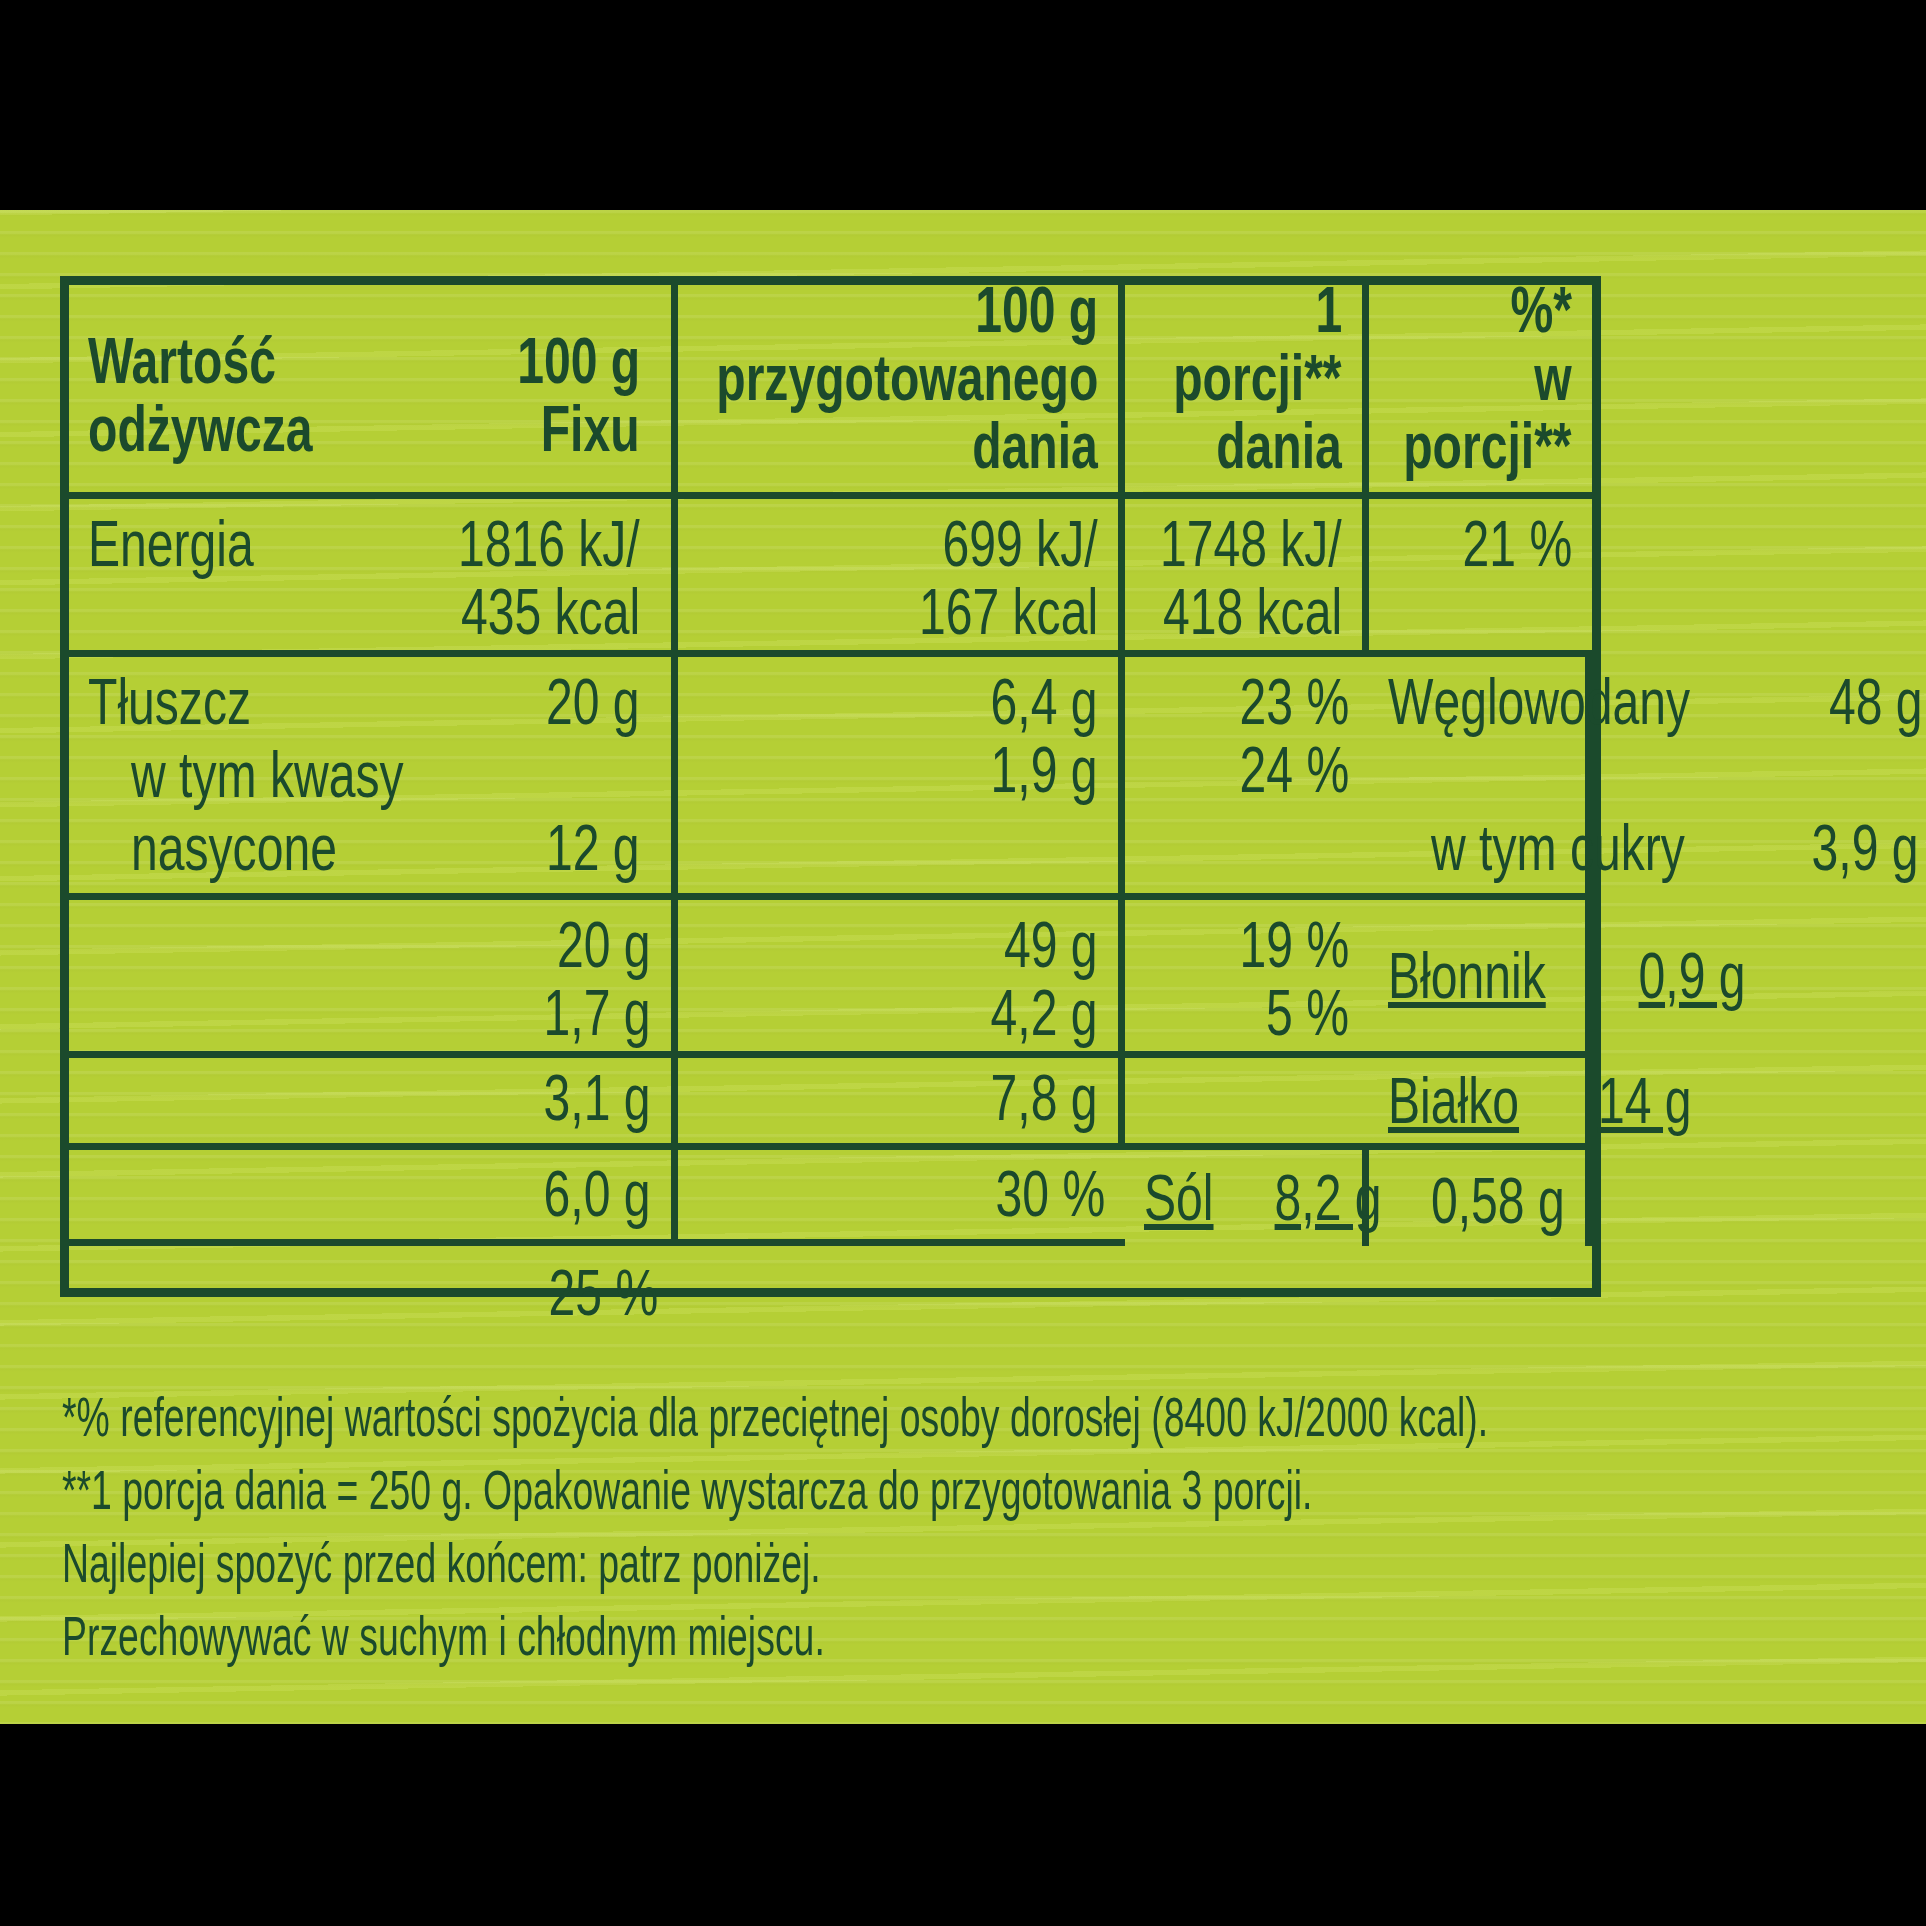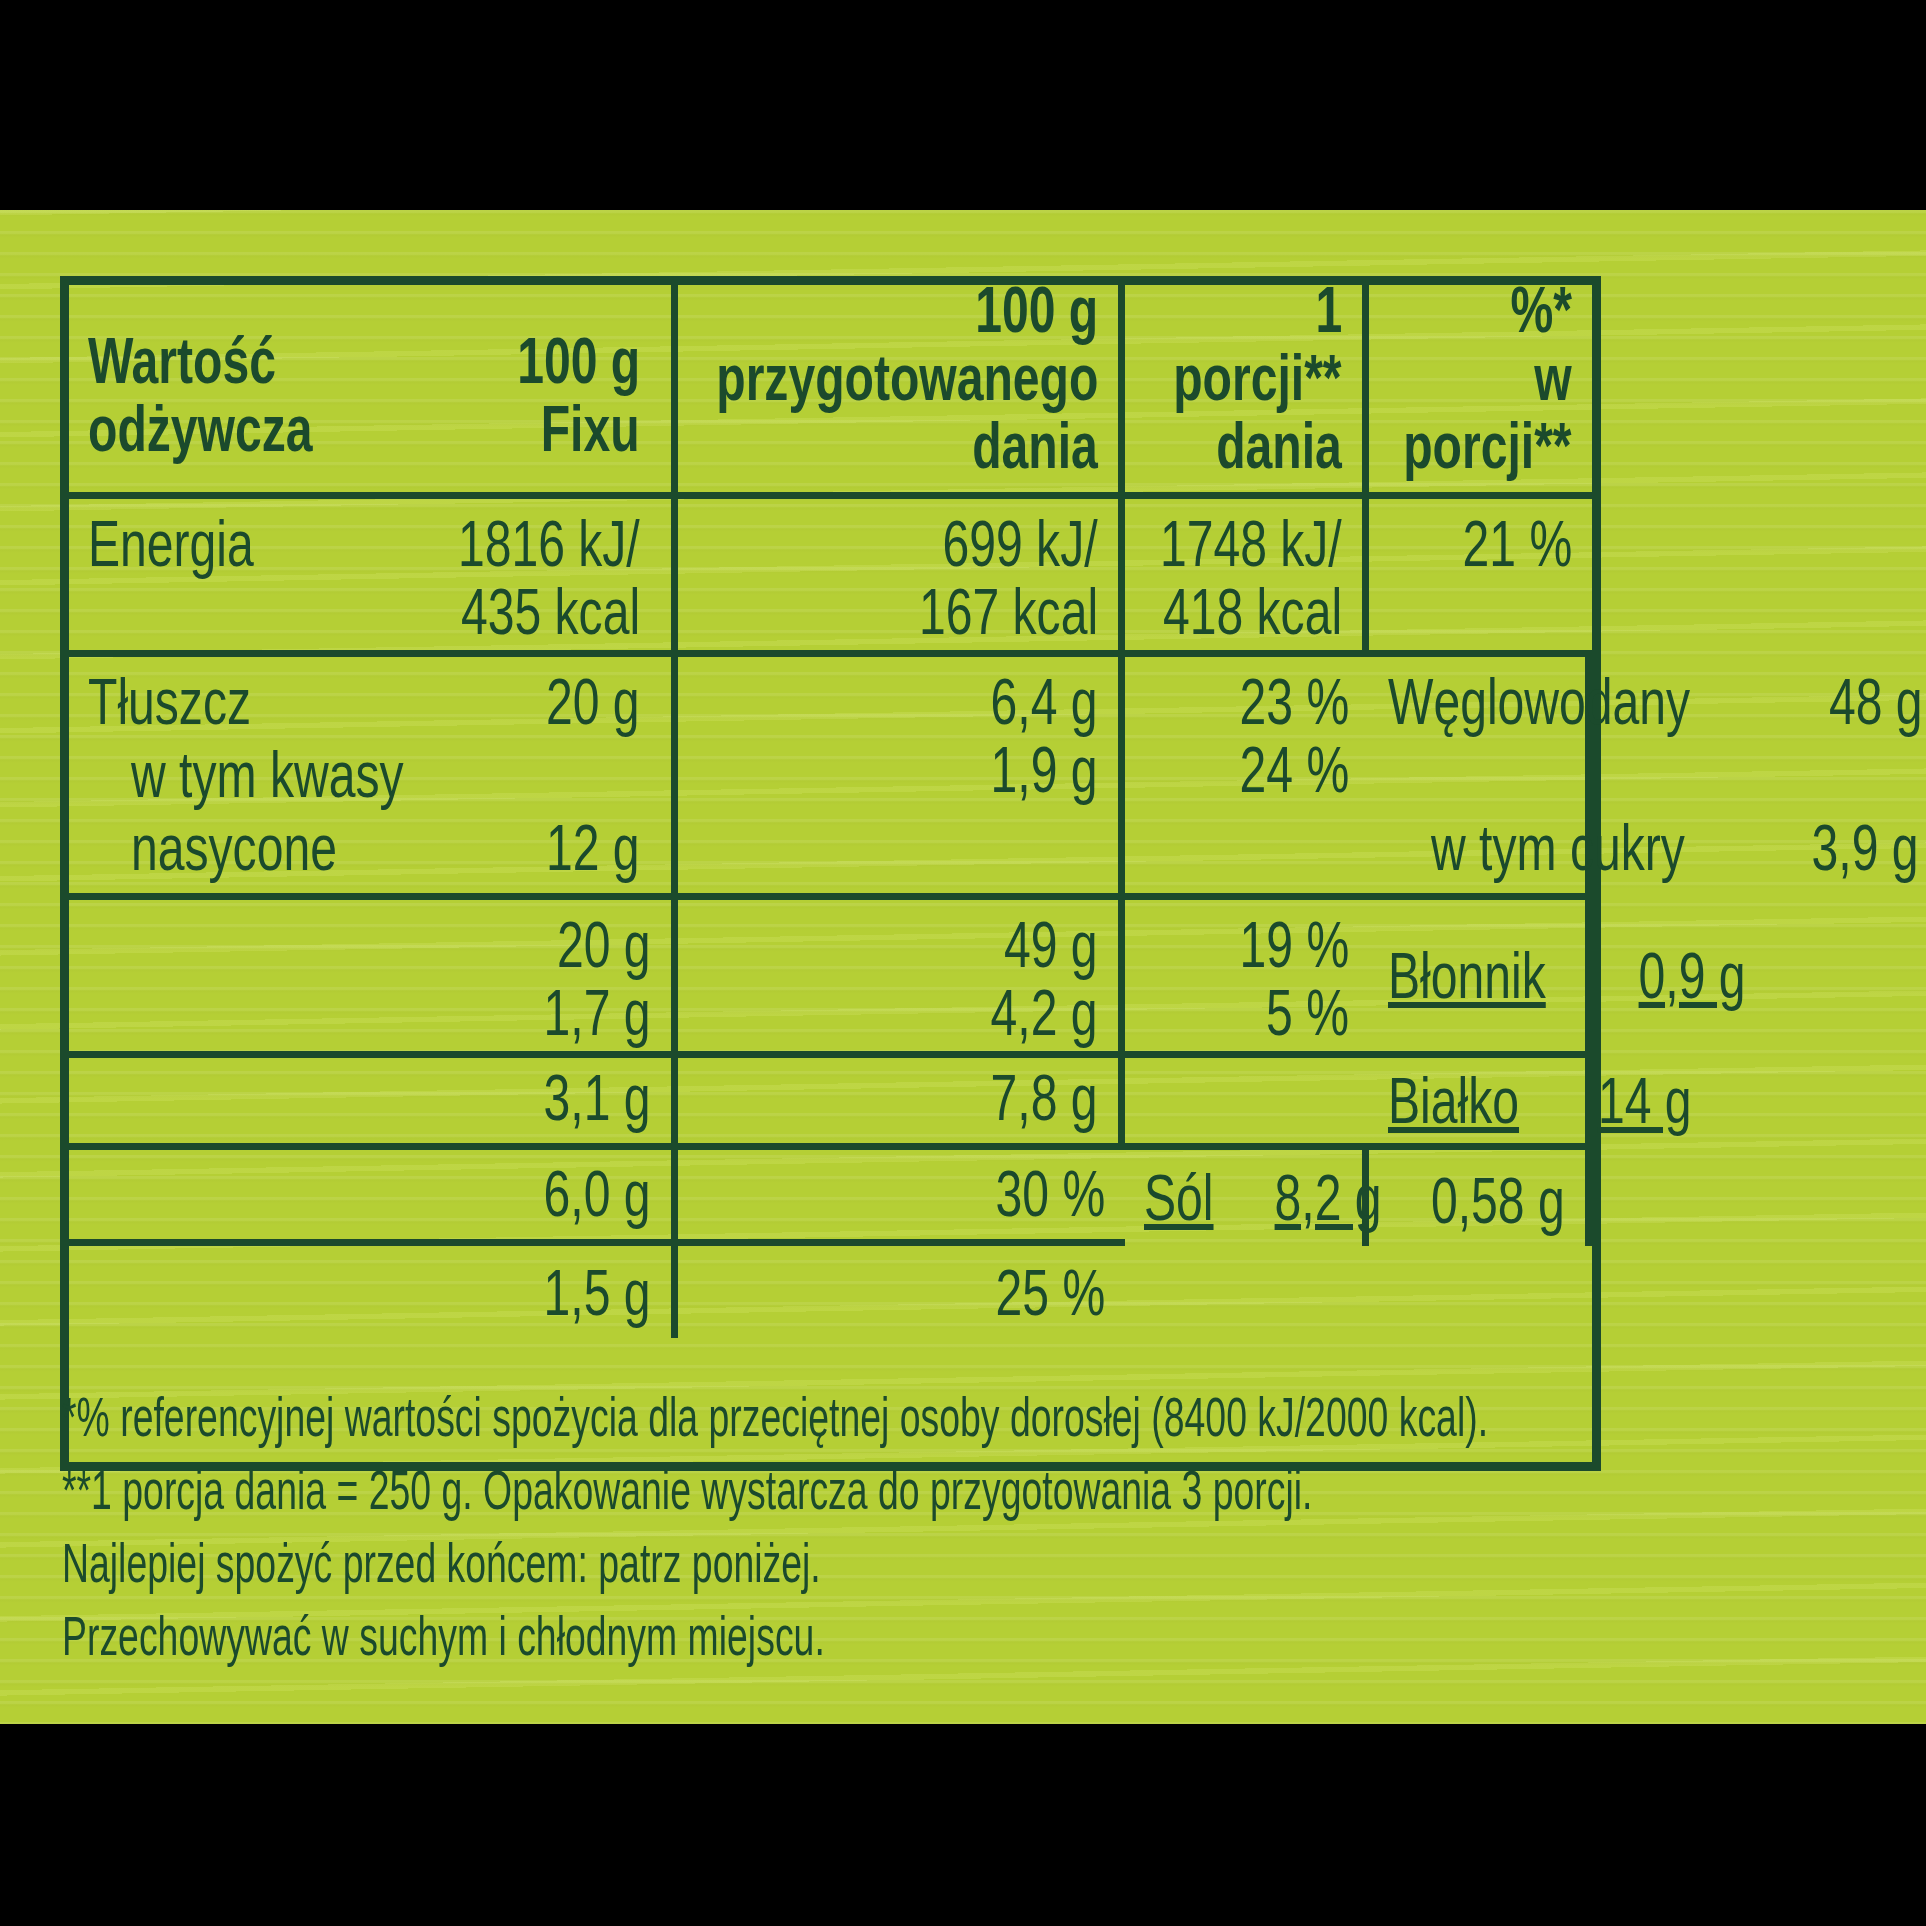--- a/index.html
+++ b/index.html
@@ -12,21 +12,21 @@
     font-family:"Liberation Sans","DejaVu Sans",sans-serif;color:var(--dg);
   }
   .panel{
     position:absolute;left:0;top:210px;width:1926px;height:1515px;
     background-color:var(--bg);
     background-image:
       repeating-linear-gradient(180deg, rgba(255,255,255,0.09) 0px, rgba(255,255,255,0.09) 2.3px, rgba(0,0,0,0.015) 3.9px, rgba(255,255,255,0) 7px, rgba(255,255,255,0) 21px),
       repeating-linear-gradient(179deg, rgba(226,240,130,0.20) 0px, rgba(226,240,130,0.20) 5.4px, rgba(226,240,130,0) 5.4px, rgba(226,240,130,0) 74px);
   }
   .ntable{
-    position:absolute;left:60px;top:66px;width:1541px;height:1195px;
+    position:absolute;left:60px;top:66px;width:1541px;height:1021px;
     box-sizing:border-box;border:9.2px solid var(--dg);
     display:grid;
     grid-template-columns:609px 447px 244px 223px;
     grid-template-rows:214px 158px 243px 158px 92px 96px 92px;
   }
   .cell{box-sizing:border-box;min-width:0;min-height:0;}
   .bR{border-right:7.7px solid var(--dg);}
   .bB{border-bottom:7.7px solid var(--dg);}
   .t{
     display:inline-block;white-space:nowrap;
@@ -184,23 +184,20 @@
 
       <div class="cell bR c1 one">
         <div class="line">
           <span class="t cl">Sól</span>
           <span class="t cr">8,2 g</span>
         </div>
       </div>
       <div class="cell bR cv one">
         <span class="t cr">0,58 g</span>
       </div>
-      <div class="cell bR cv one">
-        <span class="t cr">1,5 g</span>
-      </div>
       <div class="cell cv one">
         <span class="t cr">25 %</span>
       </div>
 
     </div>
 
     <div class="footnotes">
       <span class="fline">*% referencyjnej wartości spożycia dla przeciętnej osoby dorosłej (8400 kJ/2000 kcal).</span>
       <span class="fline">**1 porcja dania = 250 g. Opakowanie wystarcza do przygotowania 3 porcji.</span>
       <span class="fline">Najlepiej spożyć przed końcem: patrz poniżej.</span>

